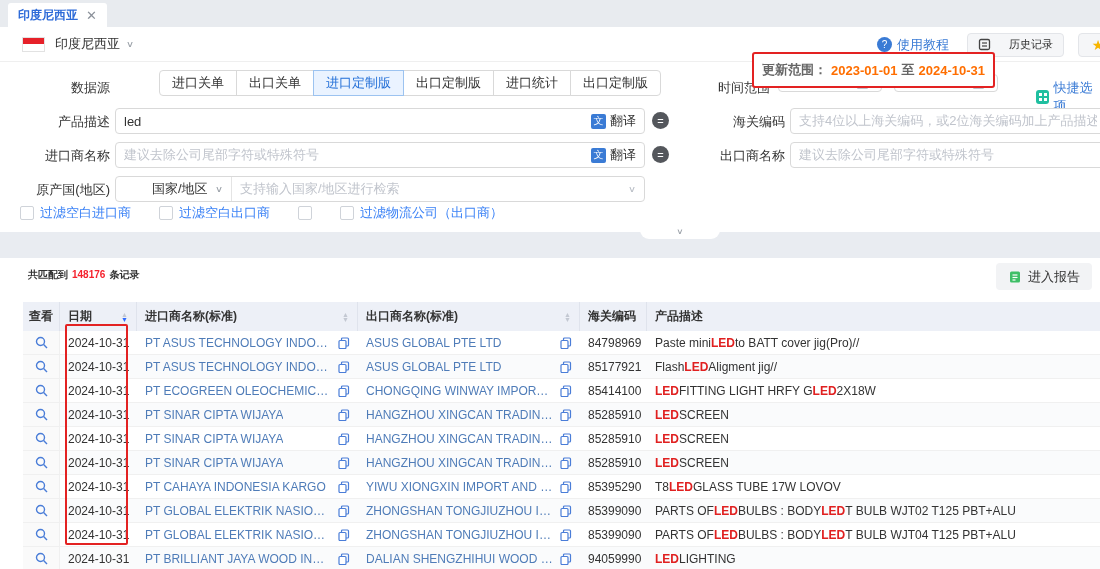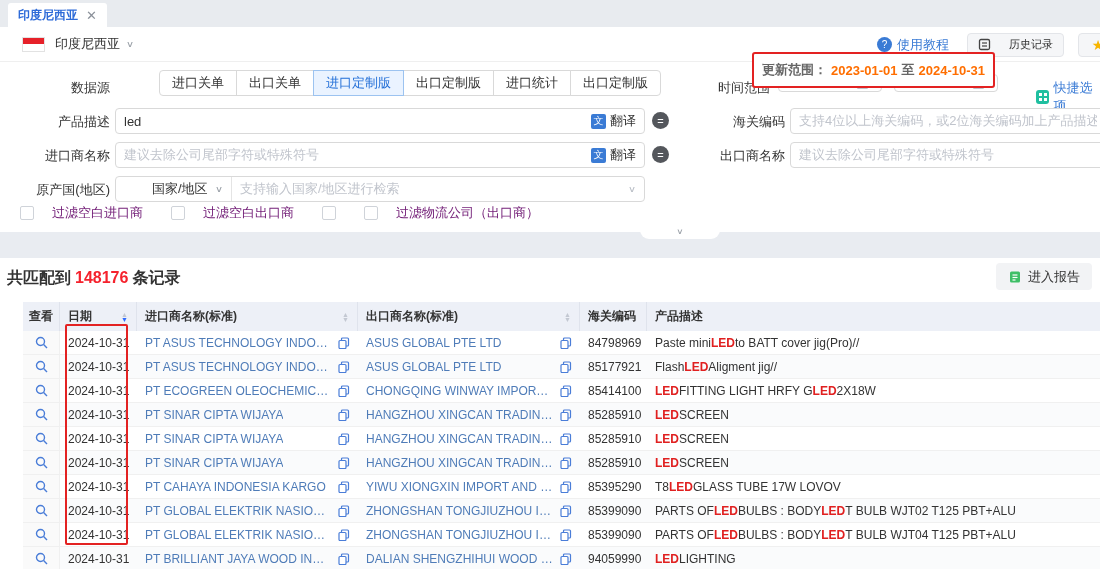--- a/index.html
+++ b/index.html
@@ -72,34 +72,34 @@
                    font-size:11px; display:flex; align-items:center; justify-content:center; cursor:pointer; }
 
   .origin-group { position:absolute; left:115px; width:530px; height:26px; border:1px solid #d9d9d9; border-radius:4px;
                   display:flex; align-items:center; background:#fff; }
   .origin-select { width:88px; height:100%; border-right:1px solid #e4e4e4; display:flex; align-items:center;
                    justify-content:space-between; padding:0 8px; font-size:13px; color:#333; cursor:pointer; flex:none;margin-left:28px;}
   .origin-ph { flex:1; padding:0 8px; color:#c0c4cc; font-size:13px; }
   .origin-caret { padding-right:8px; color:#b9bec6; }
 
   .cb-row { position:absolute; left:20px; top:141px; height:20px; display:flex; gap:28px; align-items:center; }
-  .cb { display:flex; align-items:center; gap:18px; font-size:13px; color:#701a75; cursor:pointer; }
+  .cb { display:flex; align-items:center; gap:6px; font-size:13px; color:#3b82f6; cursor:pointer; }
   .cb .box { width:14px; height:14px; border:1px solid #cfd3d9; border-radius:2px; background:#fff; }
 
   .collapse-tab { position:absolute; left:640px; top:162px; width:80px; height:15px; background:#fff; z-index:4;
                   border-radius:0 0 9px 9px; display:flex; align-items:center; justify-content:center;
                   color:#9aa0a8; cursor:pointer; }
   .collapse-tab span{ font-size:10px; transform:scaleY(.8); }
 
   
   .gap { position:absolute; left:0; top:232px; width:1100px; height:26px; background:#e9ecf1; }
 
   
   .results { position:absolute; left:0; top:258px; width:1100px; height:311px; background:#fff; }
-  .match-line { position:absolute; left:7px; top:10px; font-size:16px; font-weight:bold; color:#333; }
+  .match-line { position:absolute; left:28px; top:10px; font-size:10px; font-weight:bold; color:#333; }
   .match-line .cnt { color:#f5222d; padding:0 4px; }
   .report-btn { position:absolute; right:8px; top:5px; height:27px; padding:0 12px; background:#f2f3f5;
                 border-radius:4px; display:flex; align-items:center; gap:6px; font-size:13px; color:#333; cursor:pointer; }
 
   
   .table { position:absolute; left:23px; top:44px; width:1077px; }
   .tr { display:flex; width:1077px; }
   .th-row { background:#edf0f7; height:29px; }
   .cell { display:flex; align-items:center; padding:0 8px; overflow:hidden; white-space:nowrap; }
   .c-view { width:37px; justify-content:center; flex:none; }

